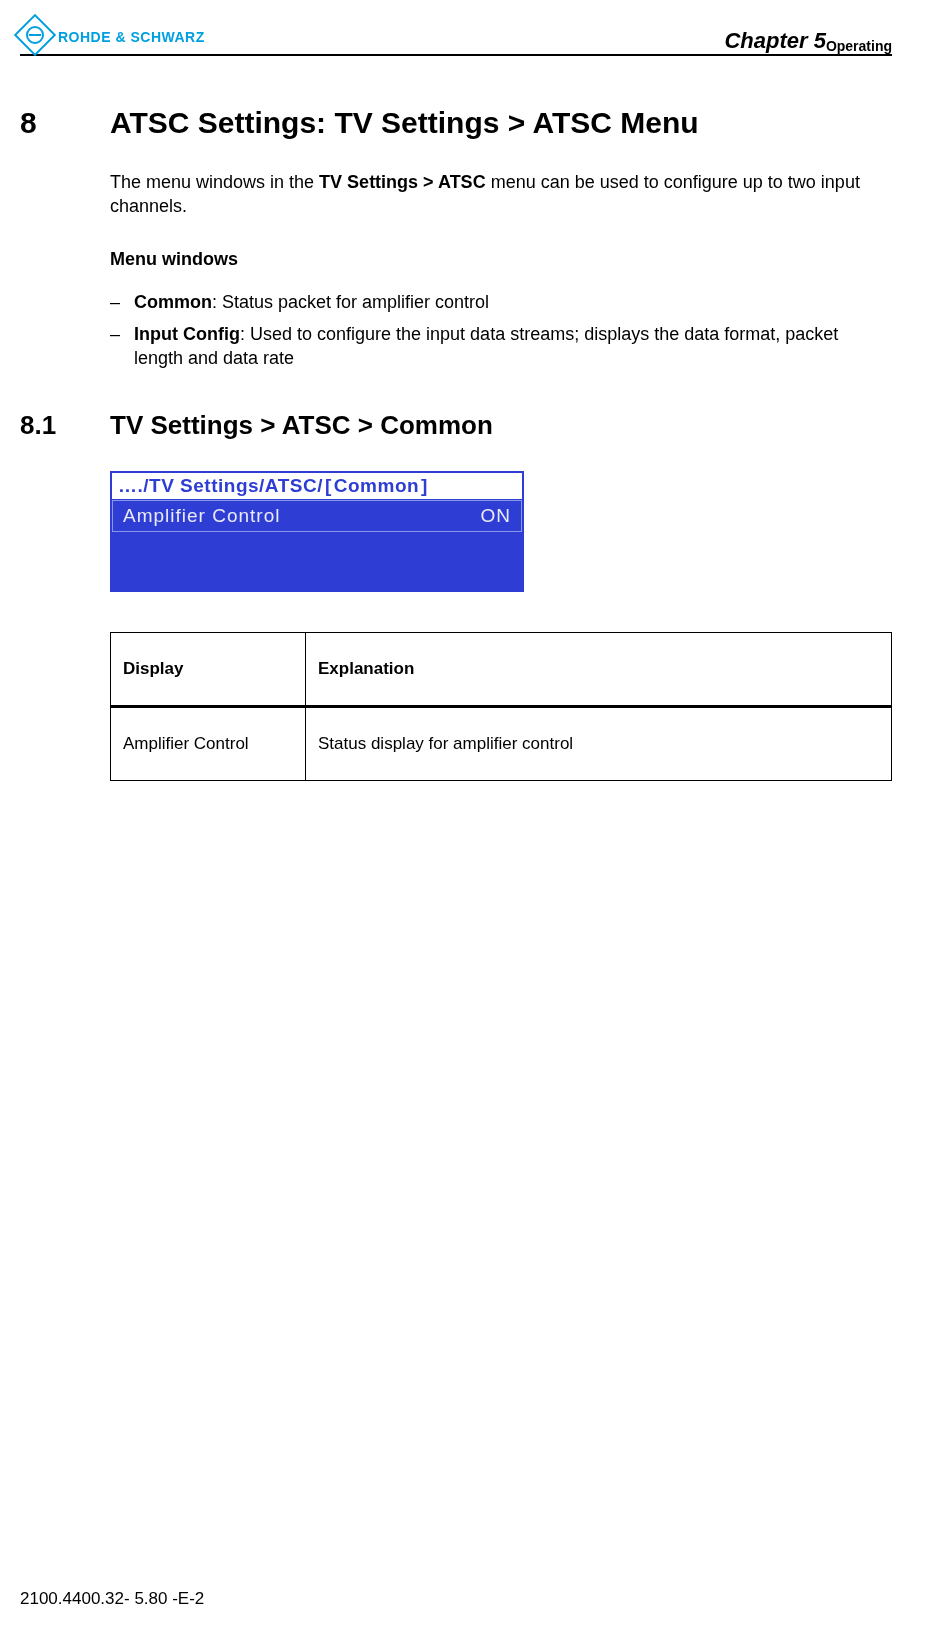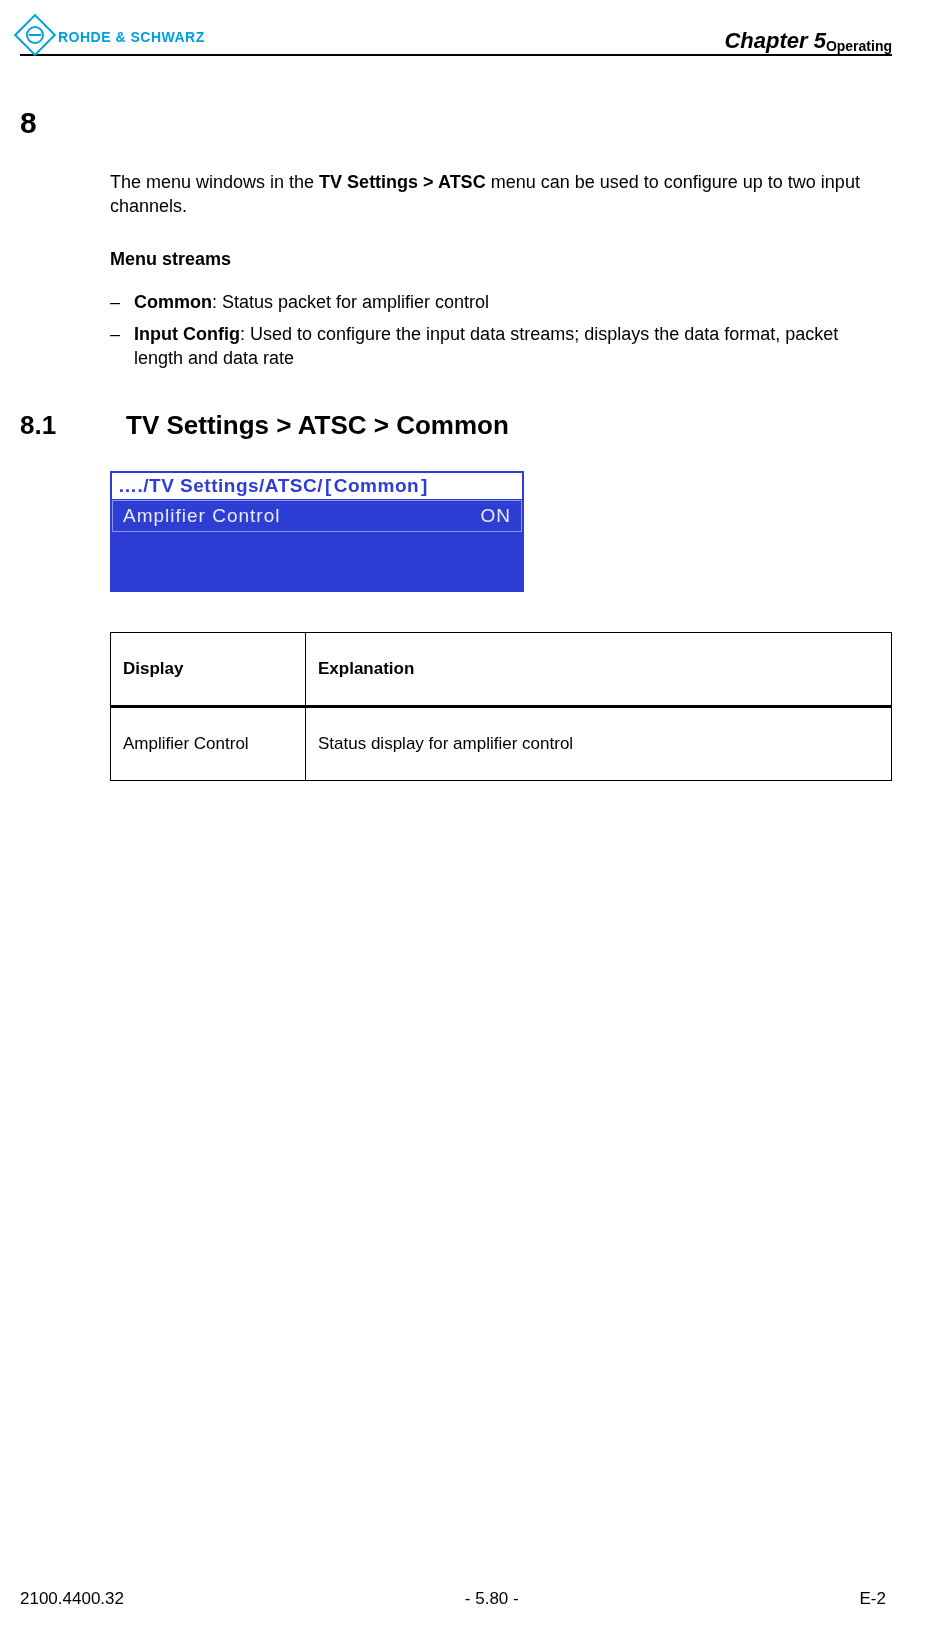--- a/index.html
+++ b/index.html
@@ -190,21 +190,21 @@
   table.info thead {
     border-bottom: 3px solid #000;
   }
 
   .footer {
     position: absolute;
     bottom: 20px;
     left: 20px;
     right: 66px;
     display: flex;
-    justify-content: space-between;
+    justify-content: flex-start;
     font-size: 17px;
   }
 
   b { font-weight: bold; }
 </style>
 </head>
 <body>
 
 <div class="page">
 
@@ -215,47 +215,48 @@
         <span class="inner-bar"></span>
       </span>
       <span>ROHDE &amp; SCHWARZ</span>
     </div>
     <div class="header-center">Chapter 5</div>
     <div class="header-right">Operating</div>
   </div>
 
   <div class="section">
     <div class="section-num">8</div>
+    <div class="section-title">ATSC Settings: TV Settings &gt; ATSC Menu</div>
   </div>
 
   <div class="content">
     <div class="para">
       <span>The menu windows in the </span><b>TV Settings &gt; ATSC</b><span> menu can be used to configure up to two input channels.</span>
     </div>
 
-    <div class="subhead">Menu streams</div>
+    <div class="subhead">Menu windows</div>
 
 
     <ul class="list">
       <li>
         <span class="dash">–</span>
         <span class="li-body">
           <b>Common</b><span>: Status packet for amplifier control</span>
         </span>
       </li>
       <li>
         <span class="dash">–</span>
         <span class="li-body">
           <b>Input Config</b><span>: Used to configure the input data streams; displays the data format, packet length and data rate</span>
         </span>
       </li>
     </ul>
   </div>
 
-  <div class="section" style="margin-top:30px;margin-bottom:2px;gap:16px;">
+  <div class="section" style="margin-top:30px;margin-bottom:2px;">
     <div class="section-num sub">8.1</div>
     <div class="section-title sub">TV Settings &gt; ATSC &gt; Common</div>
   </div>
 
   <div class="content">
     <div class="screenshot">
       <div class="title-line">
         <span style="font-weight:900;">…./TV Settings/ATSC/</span>
         <span class="bracket">[</span>
         <span class="current">Common</span>

